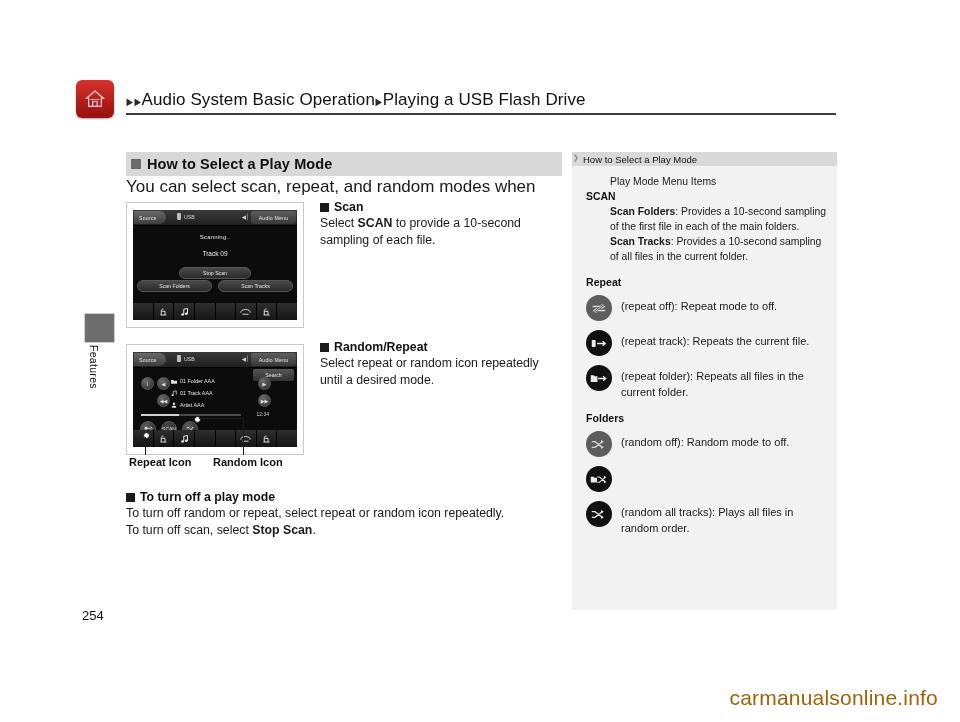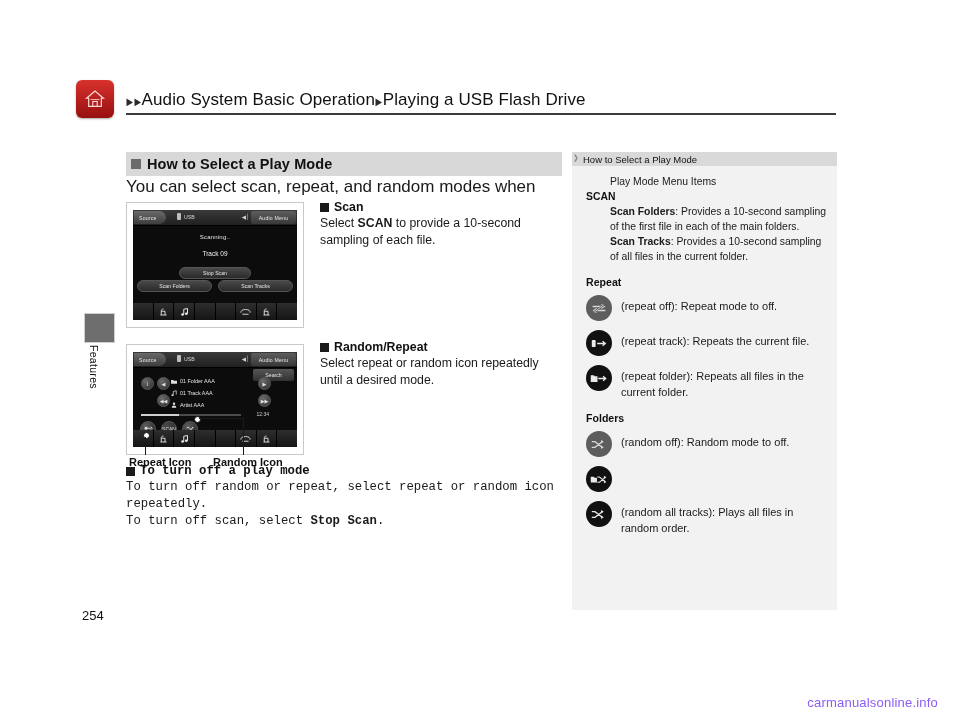--- a/index.html
+++ b/index.html
@@ -302,21 +302,21 @@
     width: 9px; height: 9px; background: #1a1a1a;
     margin-right: 5px; flex: 0 0 auto;
   }
   .sub-body {
     font-size: 12.3px; color: #1a1a1a; line-height: 1.38;
   }
   .sub-body b { font-weight: bold; }
 
   
   #block-turnoff {
-    position: absolute; left: 126px; top: 464px; width: 440px; font-family: Liberation Mono, monospace;
+    position: absolute; left: 126px; top: 490px; width: 440px;
   }
 
   
   #sidebar {
     position: absolute;
     left: 572px; top: 152px;
     width: 265px;
     height: 458px;
     background: #f2f2f2;
   }
@@ -357,22 +357,22 @@
   .sb-icon.on  { background: #111111; }
   .sb-item .desc {
     font-size: 11px; color: #1a1a1a; line-height: 1.4;
     padding-top: 4px;
   }
 
   
   #watermark {
     position: absolute;
     right: 22px; bottom: 12px;
-    font-size: 13px;
-    color: #8b5cf6;
+    font-size: 21px;
+    color: #a16207;
     letter-spacing: .2px;
   }
 </style>
 </head>
 <body>
 
 <div id="home-badge">
   <svg width="22" height="22" viewBox="0 0 24 24">
     <path d="M12 3.2 2.8 11.2h2.3V20h13.8v-8.8h2.3z" fill="none" stroke="#ffd9d7" stroke-width="1.3"></path>
     <path d="M9.6 20v-5.2h4.8V20" fill="none" stroke="#ffd9d7" stroke-width="1.2"></path>

